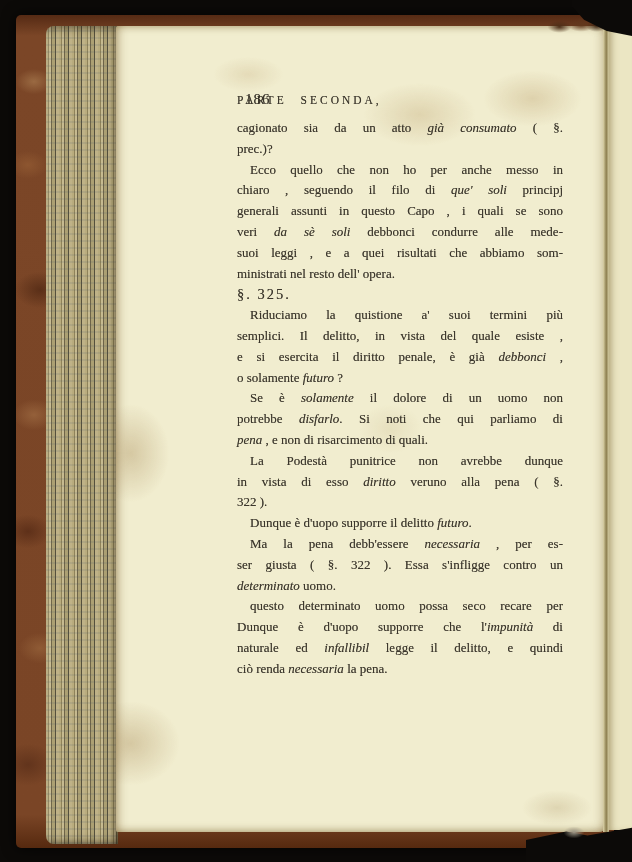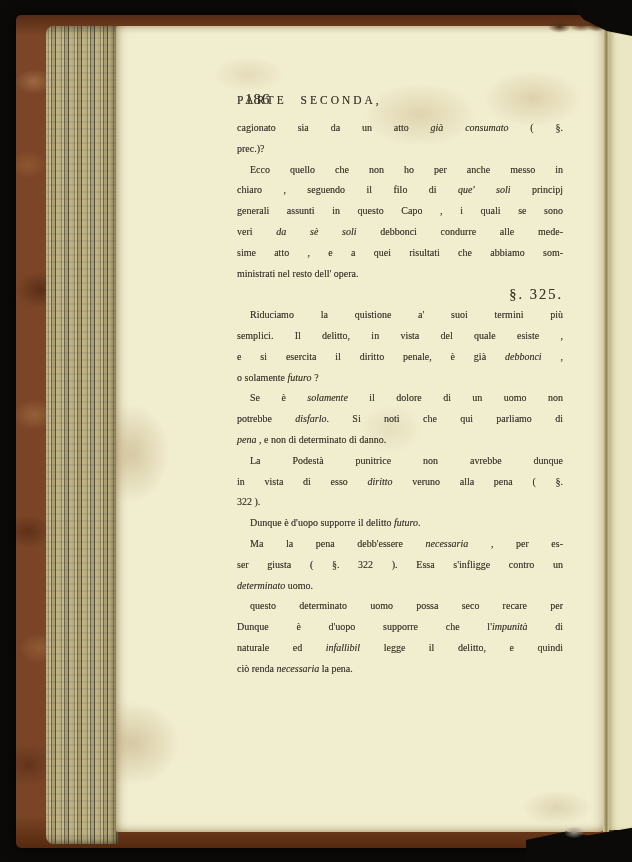--- a/index.html
+++ b/index.html
@@ -110,28 +110,28 @@
   }
   .head-row{position:relative;height:22px;margin-bottom:8px;}
   .page-num{
     position:absolute;left:8px;top:3px;font-size:15px;letter-spacing:1px;
   }
   .running-head{
     font-size:11.5px;letter-spacing:3px;word-spacing:8px;
     padding-top:6px;
   }
   .line{
-    font-size:10px;line-height:20.8px;
+    font-size:13px;line-height:20.8px;
     text-align:justify;text-align-last:justify;
     white-space:normal;
   }
   .line.last{text-align-last:left;}
   .para.indent .line:first-child{text-indent:13px;}
   .heading{
-    font-size:14.5px;line-height:20.8px;text-align:right;letter-spacing:2px;
+    font-size:14.5px;line-height:20.8px;text-align:left;letter-spacing:2px;
   }
   .it{font-style:italic;}
 </style>
 </head>
 <body>
 
 <div class="stage">
   <div class="cover"></div>
   <div class="page-stack"></div>
   <div class="page-main"></div>
@@ -150,34 +150,34 @@
     <div id="text-body">
         <div class="para">
           <div class="line"><span>cagionato sia da un atto </span><span class="it">già consumato</span><span> ( §.</span></div>
           <div class="line last"><span>prec.)?</span></div>
         </div>
         <div class="para indent">
           <div class="line"><span>Ecco quello che non ho per anche messo in</span></div>
           <div class="line"><span>chiaro , seguendo il filo di </span><span class="it">que' soli</span><span> principj</span></div>
           <div class="line"><span>generali assunti in questo Capo , i quali se sono</span></div>
           <div class="line"><span>veri </span><span class="it">da sè soli</span><span> debbonci condurre alle mede-</span></div>
-          <div class="line"><span>sime atto , e a quei risultati che abbiamo som-</span></div>
+          <div class="line"><span>suoi leggi , e a quei risultati che abbiamo som-</span></div>
           <div class="line last"><span>ministrati nel resto dell' opera.</span></div>
         </div>
         <div class="heading">§. 325.</div>
         <div class="para indent">
           <div class="line"><span>Riduciamo la quistione a' suoi termini più</span></div>
           <div class="line"><span>semplici. Il delitto, in vista del quale esiste ,</span></div>
           <div class="line"><span>e si esercita il diritto penale, è già </span><span class="it">debbonci</span><span> ,</span></div>
           <div class="line last"><span>o solamente </span><span class="it">futuro</span><span> ?</span></div>
         </div>
         <div class="para indent">
           <div class="line"><span>Se è </span><span class="it">solamente</span><span> il dolore di un uomo non</span></div>
           <div class="line"><span>potrebbe </span><span class="it">disfarlo</span><span>. Si noti che qui parliamo di</span></div>
-          <div class="line last"><span class="it">pena</span><span> , e non di determinato di danno.</span></div>
+          <div class="line last"><span class="it">pena</span><span> , e non di risarcimento di quali.</span></div>
         </div>
         <div class="para indent">
           <div class="line"><span>La Podestà punitrice non avrebbe dunque</span></div>
           <div class="line"><span>in vista di esso </span><span class="it">diritto</span><span> veruno alla pena ( §.</span></div>
           <div class="line last"><span>322 ).</span></div>
         </div>
         <div class="para indent">
           <div class="line last"><span>Dunque è d'uopo supporre il delitto </span><span class="it">futuro</span><span>.</span></div>
         </div>
         <div class="para indent">

